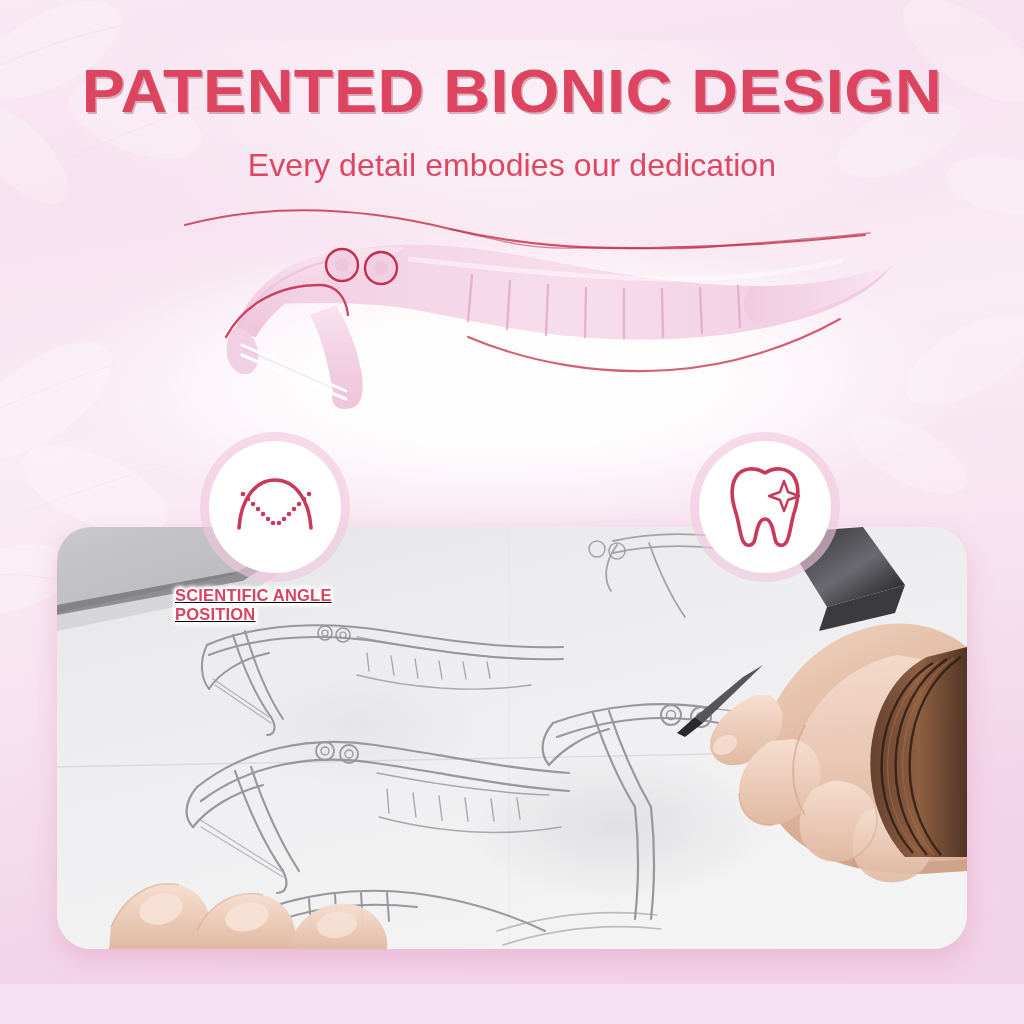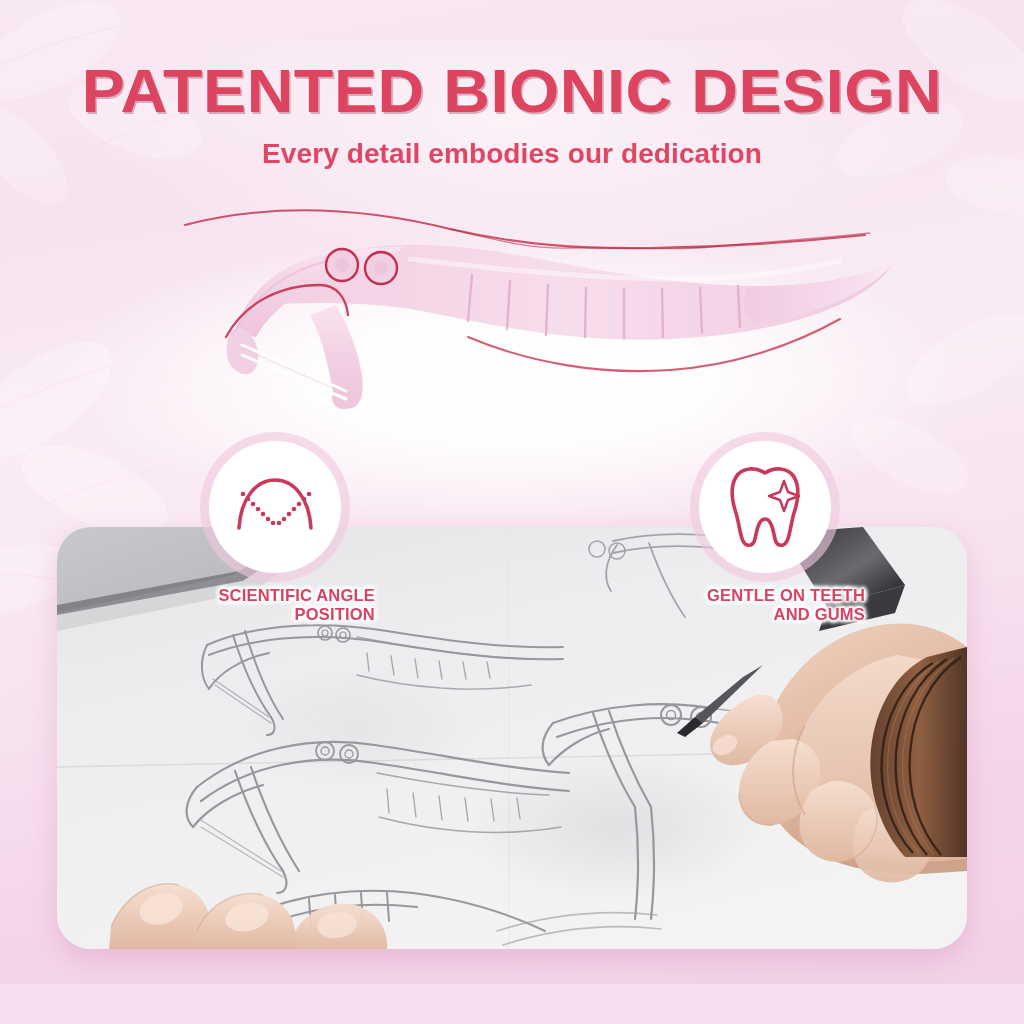--- a/index.html
+++ b/index.html
@@ -60,42 +60,42 @@
     letter-spacing:0.5px;
     color:#dc4460;
     line-height:1;
     margin-top:61px;
     transform:scaleX(1.06);
     text-shadow:1.5px 1.5px 0 rgba(150,30,55,0.32);
     white-space:nowrap;
     font-stretch:condensed;
   }
   .subtitle {
-    font-size:28px;
-    font-weight:bold;
+    font-size:32px;
+    font-weight:normal;
     color:#dd4763;
-    margin-top:16px;
+    margin-top:25px;
     letter-spacing:0.1px;
   }
 
   
   .product-wrap {
     position:absolute;
     left:150px; top:185px;
     width:760px; height:230px;
   }
   .product-wrap svg { display:block; width:760px; height:230px; }
 
   
   .badges {
     position:absolute;
     left:0; top:441px;
     width:1024px; height:185px;
   }
-  .badge { position:absolute; width:200px; text-align:right; }
+  .badge { position:absolute; width:200px; text-align:left;text-decoration:underline; }
   .badge-1 { left:175px; }
   .badge-2 { left:420px; }
   .badge-3 { left:665px; }
   .badge-circle {
     width:132px; height:132px;
     margin:0 auto;
     border-radius:50%;
     background:#ffffff;
     box-shadow:0 0 0 9px rgba(240,200,222,0.62);
     display:flex; align-items:center; justify-content:center;
@@ -530,21 +530,17 @@
           <svg width="78" height="84" viewBox="0 0 78 84">
             <path d="M39 8 C30 2 16 2 10 12 C4 22 6 36 10 48
                      C13 58 14 70 17 76 C20 82 27 82 29 74
                      C31 64 33 54 39 54 C45 54 47 64 49 74
                      C51 82 58 82 61 76 C64 70 65 58 68 48
                      C72 36 74 22 68 12 C62 2 48 2 39 8 Z" fill="none" stroke="#c9395a" stroke-width="3.6" stroke-linejoin="round"></path>
             <path d="M58 16 L62 27 L73 31 L62 35 L58 46 L54 35 L43 31 L54 27 Z" fill="none" stroke="#c9395a" stroke-width="2.4" stroke-linejoin="round"></path>
           </svg>
         </span>
       </div>
-      <div class="badge-label">
-        <span>GENTLE ON TEETH</span><br>
-        <span>AND GUMS</span>
-      </div>
     </div>
 
   </div>
 
 </div>
 
 </body></html>

